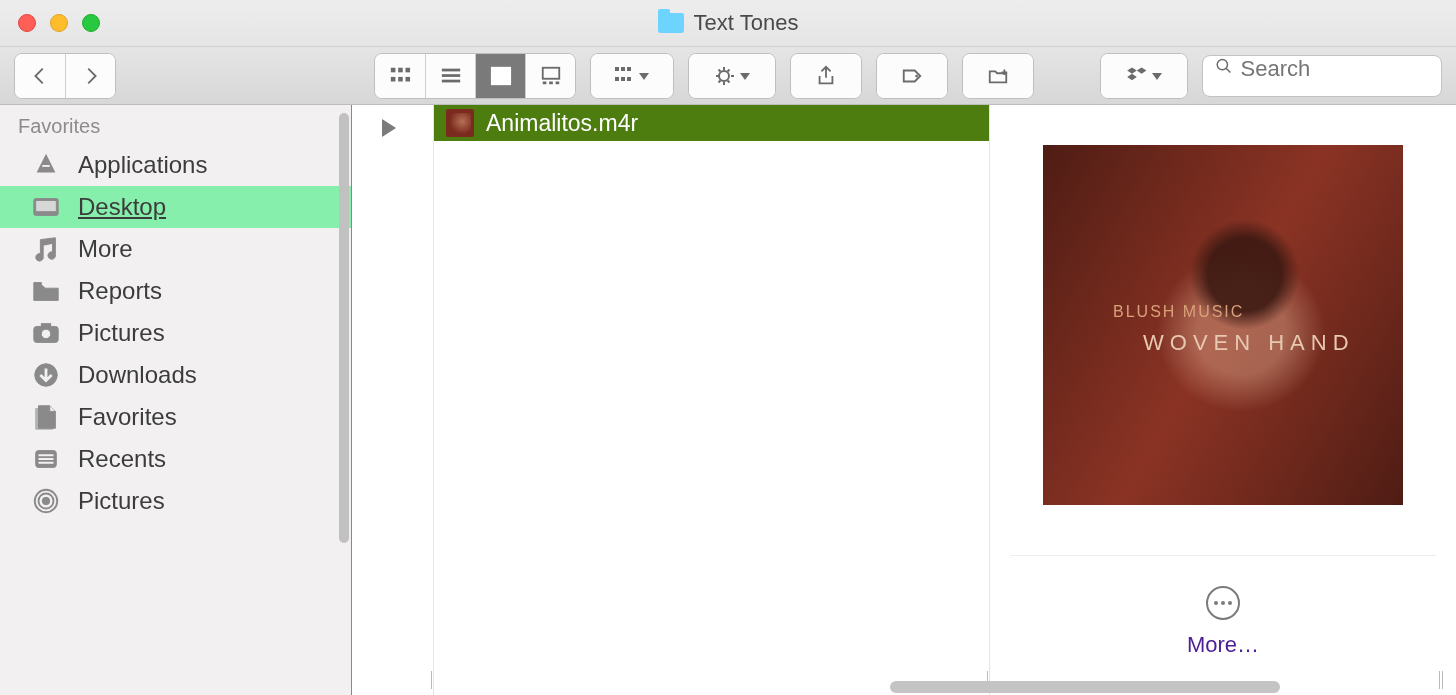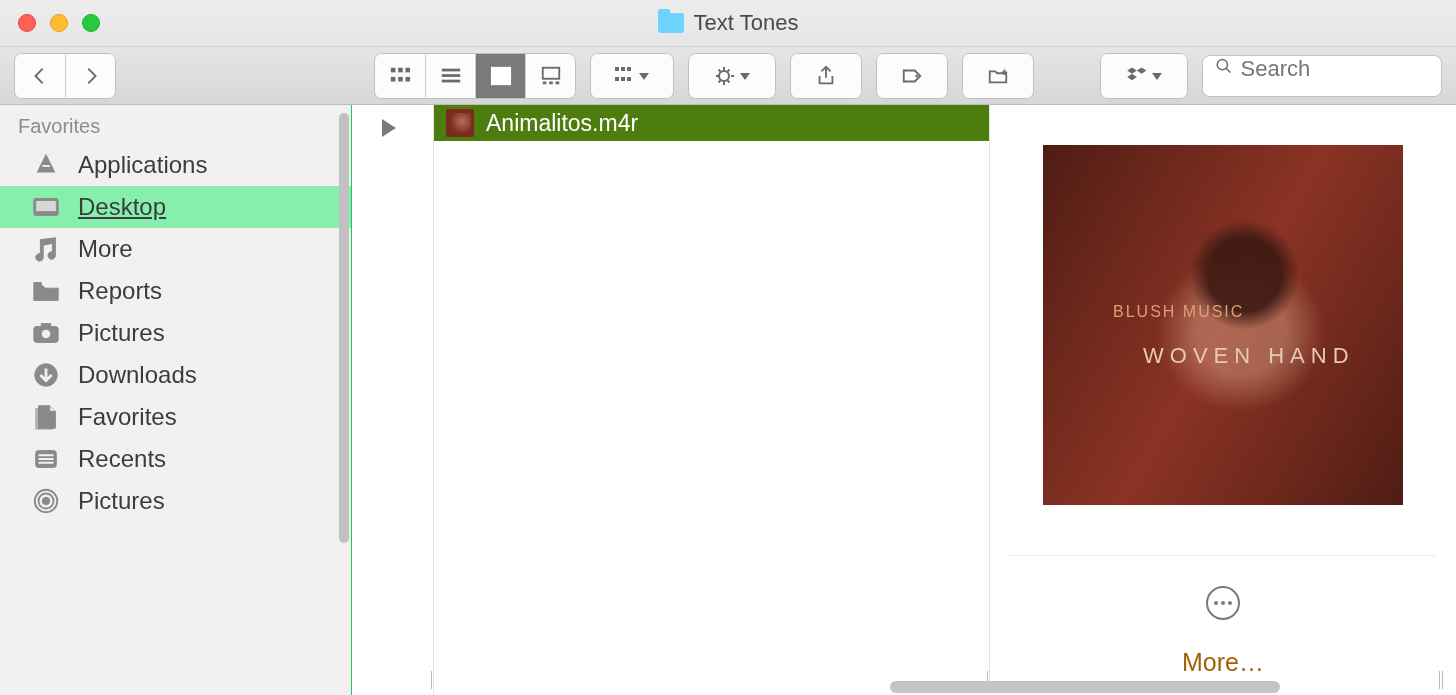--- a/index.html
+++ b/index.html
@@ -113,30 +113,30 @@
     background:
       radial-gradient(circle at 56% 36%, rgba(60,25,18,.9) 0 12%, transparent 18%),
       radial-gradient(ellipse at 55% 52%, rgba(245,200,170,.35) 0 16%, transparent 30%),
       linear-gradient(120deg, #4e1c14 0%, #6e281c 25%, #8a3324 50%, #6e281c 75%, #4e1c14 100%);
     position:relative;
   }
   .album-text1 {
     position:absolute; left:50px; top:158px; color:#d9a07a; font-size:16px; letter-spacing:2px;margin-left:20px;
   }
   .album-text2 {
-    position:absolute; left:100px; top:198px; color:#e7c8b0; font-size:22px; letter-spacing:6px;
+    position:absolute; left:100px; top:185px; color:#e7c8b0; font-size:22px; letter-spacing:6px;
   }
 
   .more-area { margin-top:50px; display:flex; flex-direction:column; align-items:center; gap:12px; border-top:1px solid #eee; width:100%; padding-top:30px;}
   .more-circle {
     width:34px; height:34px; border:2.5px solid #7b7b7b; border-radius:50%;
     display:flex; align-items:center; justify-content:center; gap:3px;
   }
   .more-circle span { width:4px; height:4px; border-radius:50%; background:#7b7b7b; }
-  .more-label { font-size:25px; color:#a16207;margin-top:16px; }
+  .more-label { font-size:22px; color:#4c1d95; }
 
   .preview-col .col-resize-handle { right:12px; }
 
   
   .hscroll {
     position:absolute; bottom:2px; left:890px; height:12px; width:390px;
     background:#c4c4c4; border-radius:6px;
   }
 </style>
 </head>

